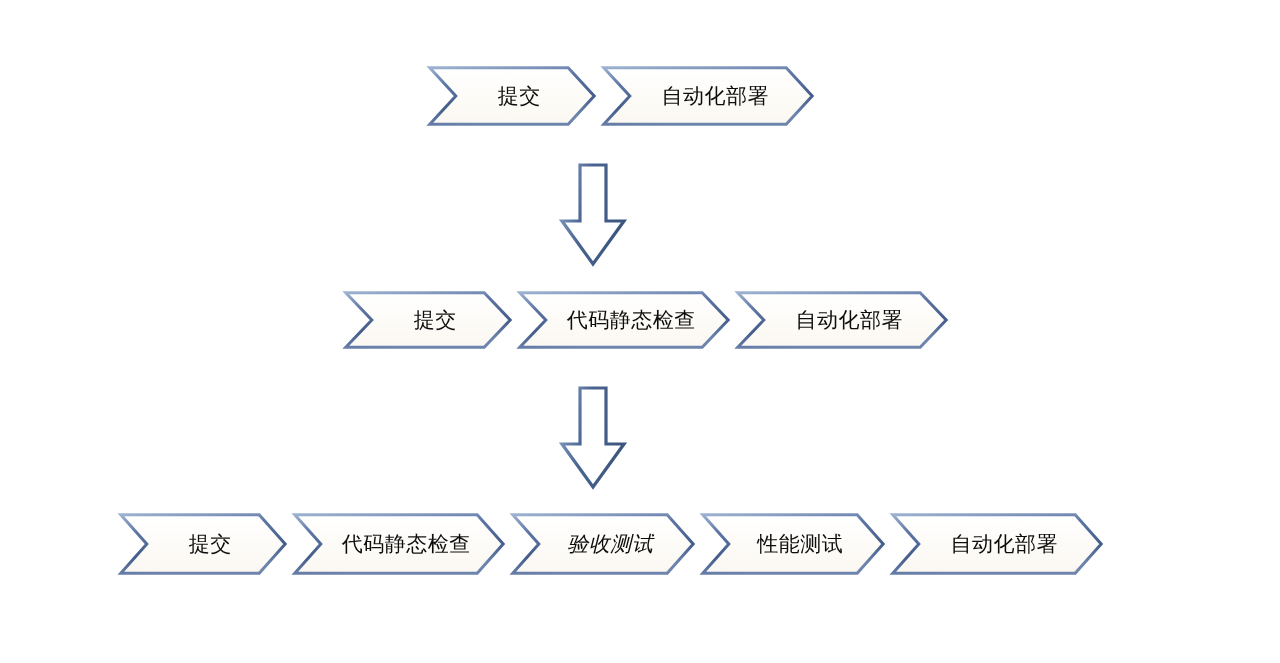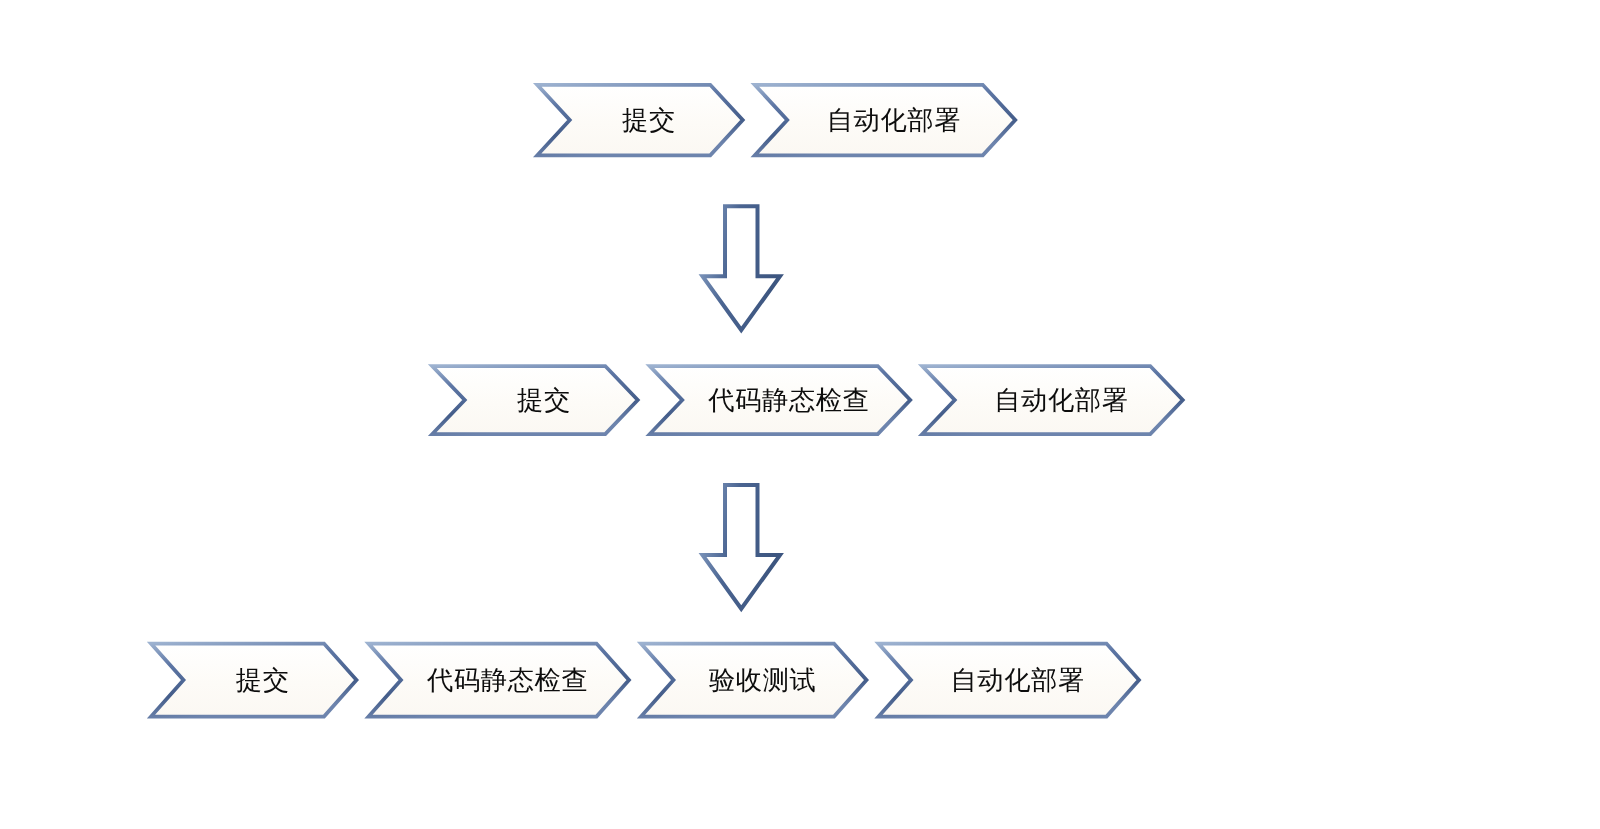--- a/index.html
+++ b/index.html
@@ -271,21 +271,40 @@
               <stop offset="100%" stop-color="#6d84ad"></stop>
             </linearGradient>
             <linearGradient id="chev-2-3-f" x1="0" y1="0" x2="0" y2="1">
               <stop offset="0%" stop-color="#ffffff"></stop>
               <stop offset="55%" stop-color="#fdfbf7"></stop>
               <stop offset="100%" stop-color="#fbf8f3"></stop>
             </linearGradient>
           </defs>
           <polygon points="1.8,1.8 156.2,1.8 182.2,31.0 156.2,60.2 1.8,60.2 27.8,31.0" fill="url(#chev-2-3-f)" stroke="url(#chev-2-3)" stroke-width="3" stroke-linejoin="miter"></polygon>
         </svg>
-        <span class="chevron-label" style="margin-left: 14.3px;">验收测试</span>
+        <span class="chevron-label" style="margin-left: 14.3px; font-style: italic;">验收测试</span>
+      </div>
+      <div class="chevron" style="width: 184px; margin-left: 6px;">
+        <svg viewBox="0 0 184 62" preserveAspectRatio="none">
+          <defs>
+            <linearGradient id="chev-2-4" x1="0" y1="0" x2="0.25" y2="1">
+              <stop offset="0%" stop-color="#9db2d0"></stop>
+              <stop offset="30%" stop-color="#5d76a4"></stop>
+              <stop offset="70%" stop-color="#445d8a"></stop>
+              <stop offset="100%" stop-color="#6d84ad"></stop>
+            </linearGradient>
+            <linearGradient id="chev-2-4-f" x1="0" y1="0" x2="0" y2="1">
+              <stop offset="0%" stop-color="#ffffff"></stop>
+              <stop offset="55%" stop-color="#fdfbf7"></stop>
+              <stop offset="100%" stop-color="#fbf8f3"></stop>
+            </linearGradient>
+          </defs>
+          <polygon points="1.8,1.8 156.2,1.8 182.2,31.0 156.2,60.2 1.8,60.2 27.8,31.0" fill="url(#chev-2-4-f)" stroke="url(#chev-2-4)" stroke-width="3" stroke-linejoin="miter"></polygon>
+        </svg>
+        <span class="chevron-label" style="margin-left: 14.3px;">性能测试</span>
       </div>
       <div class="chevron" style="width: 212px; margin-left: 6px;">
         <svg viewBox="0 0 212 62" preserveAspectRatio="none">
           <defs>
             <linearGradient id="chev-2-5" x1="0" y1="0" x2="0.25" y2="1">
               <stop offset="0%" stop-color="#9db2d0"></stop>
               <stop offset="30%" stop-color="#5d76a4"></stop>
               <stop offset="70%" stop-color="#445d8a"></stop>
               <stop offset="100%" stop-color="#6d84ad"></stop>
             </linearGradient>

